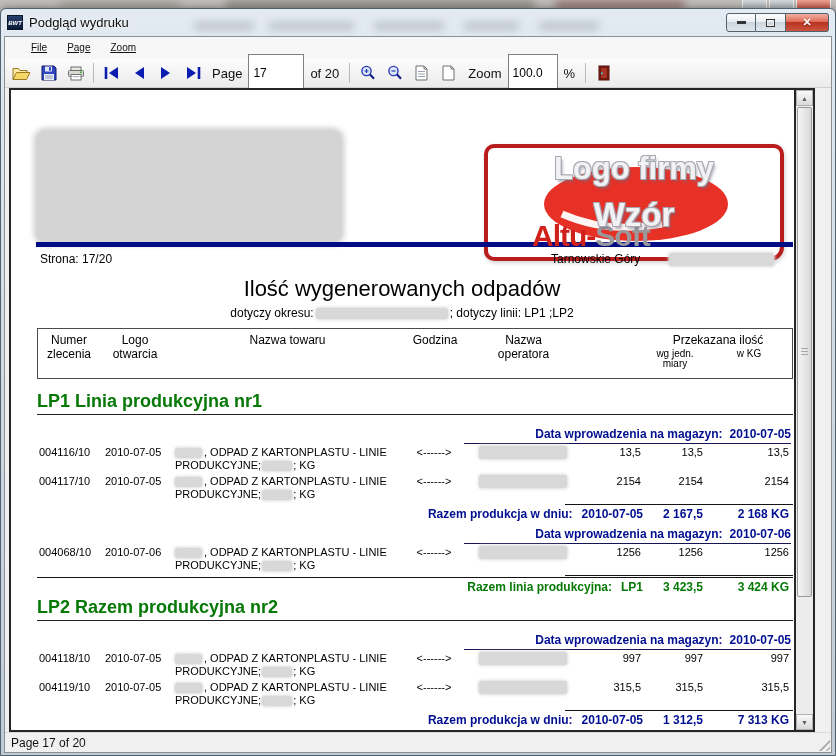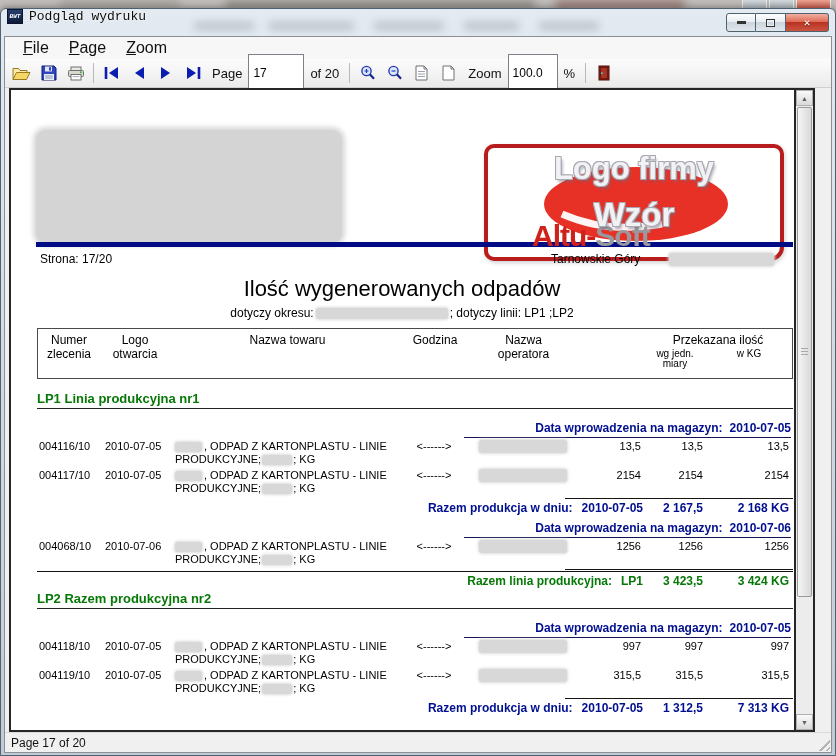--- a/index.html
+++ b/index.html
@@ -15,41 +15,41 @@
   .bwin-btn { position:absolute; top:0; height:13px; border:1px solid #eceef0; border-top:none; border-radius:0 0 3px 3px; }
   .bwb-1 { left:742px; width:25px; background:linear-gradient(#d4d9dd,#a8b0b6); }
   .bwb-2 { left:769px; width:25px; background:linear-gradient(#d4d9dd,#a8b0b6); }
   .bwb-3 { left:796px; width:35px; background:linear-gradient(#efa595,#c2402e); }
 
   
   #window { position:absolute; left:0; top:8px; width:836px; height:748px;
     border:1px solid #50616f; border-radius:6px 6px 0 0;
     background:linear-gradient(#e3eaf1,#bfcbd6); box-shadow:0 0 8px rgba(0,0,0,.45);
     padding:0 3px 3px 3px; }
-  .titlebar { height:27px; position:relative; display:flex; align-items:flex-start; overflow:hidden;font-family:Liberation Mono, monospace; }
+  .titlebar { height:27px; position:relative; display:flex; align-items:center; overflow:hidden; }
   .tsm { position:absolute; filter:blur(4px); opacity:.22; background:#303640; height:8px; top:13px; border-radius:2px; }
   .tsm1{ left:190px; width:60px; } .tsm2{ left:265px; width:85px; } .tsm3{ left:370px; width:70px; }
   .tsm4{ left:460px; width:55px; } .tsm5{ left:535px; width:60px; }
   .app-icon { width:16px; height:15px; margin:0 6px 0 3px; flex:0 0 auto;
     background:linear-gradient(#27406e,#0b1a38); border:1px solid #0a142c; color:#fff;
     font-size:6px; font-style:italic; font-weight:bold; display:flex; align-items:center; justify-content:center; }
   .title-text { font-size:13px; color:#0d0d0d; text-shadow:0 0 3px #fff; }
   .winbtns { position:absolute; right:3px; top:4px; display:flex; }
   .wbtn { height:19px; border:1px solid #51626f; display:flex; align-items:center; justify-content:center;
     background:linear-gradient(#fdfdfe 0%,#e9eef2 45%,#ccd5dd 50%,#e0e7ed 100%); }
   .wbtn.min { width:30px; border-radius:3px 0 0 3px; }
   .wbtn.max { width:30px; border-left:none; }
   .wbtn.close { width:43px; border-left:none; border-radius:0 3px 3px 0; color:#fff; font-weight:bold; font-size:11px;
     background:linear-gradient(#f3b0a2 0%,#dd6b57 45%,#b83322 50%,#cc5440 100%); text-shadow:0 1px 1px #70190d; }
   .minbar { width:9px; height:3px; background:#333; }
   .maxbox { width:9px; height:8px; border:1px solid #333; box-shadow:inset 0 0 0 1px #eee; }
 
   #client { background:#f0f0f0; border:1px solid #8a8f94; height:717px; position:relative; }
 
-  .menubar { height:22px; background:#f7f7f7; display:flex; align-items:center; padding-left:8px; font-size:16px; color:#111; }
+  .menubar { height:22px; background:#f7f7f7; display:flex; align-items:center; padding-left:16px; font-size:10px; color:#111;text-decoration:underline; }
   .menu-item { padding:2px 10px 3px 10px; }
   .menu-item .key { text-decoration:underline; }
 
   .toolbar { height:29px; background:linear-gradient(#fcfcfc,#ebebeb); border-bottom:1px solid #d0d0d0;
     display:flex; align-items:center; padding:0 3px; }
   .tbtn { width:27px; height:25px; display:flex; align-items:center; justify-content:center; flex:0 0 auto; }
   .tsep { width:1px; height:20px; background:#b9b9b9; margin:0 4px; flex:0 0 auto; }
   .tlabel { font-size:13px; margin:0 6px; color:#111; white-space:nowrap; }
   .tinput { height:38px; border:1px solid #7b8187; background:#fff; font-size:12px; padding:0 4px;
     font-family:"Liberation Sans",sans-serif; }
@@ -99,21 +99,21 @@
   .rep-title { position:absolute; left:14px; width:754px; top:186px; text-align:center; font-size:22px; color:#000; }
   .rep-sub { position:absolute; left:14px; width:754px; top:216px; text-align:center; font-size:12px; color:#000; }
   .sub-redact { width:132px; height:11px; margin:0 2px; }
 
   .tablewrap { position:absolute; left:26px; top:238px; width:756px; font-size:11px; color:#000; }
   .grid { display:grid; grid-template-columns:62px 70px 235px 60px 117px 62px 62px 86px; }
   .thead { border:1px solid #4a4a4a; height:51px; padding-top:4px; font-size:12px; text-align:center; line-height:14px; }
   .c78 { grid-column:7/9; }
   .subcols { display:grid; grid-template-columns:62px 86px; font-size:10px; line-height:10px; margin-top:2px; }
 
-  .sec-name { color:#067806; font-weight:bold; font-size:13px; border-bottom:1px solid #222;
+  .sec-name { color:#067806; font-weight:bold; font-size:18px; border-bottom:1px solid #222;
     padding-bottom:2px; margin:12px 0 12px 0; }
   .sec-name.second { margin-top:2px; }
 
   .gdate { margin-bottom:2px; }
   .gd-span { grid-column:5/9; border-bottom:1px solid #141452; text-align:right; font-weight:bold;
     color:#000f8f; font-size:12px; padding-bottom:2px; }
   .gd-date { margin-left:7px; }
 
   .trow { min-height:27px; line-height:13px; margin-top:2px; }
   .c-no { padding-left:2px; } .c-date { padding-left:6px; } .c-prod { padding-left:6px; }

